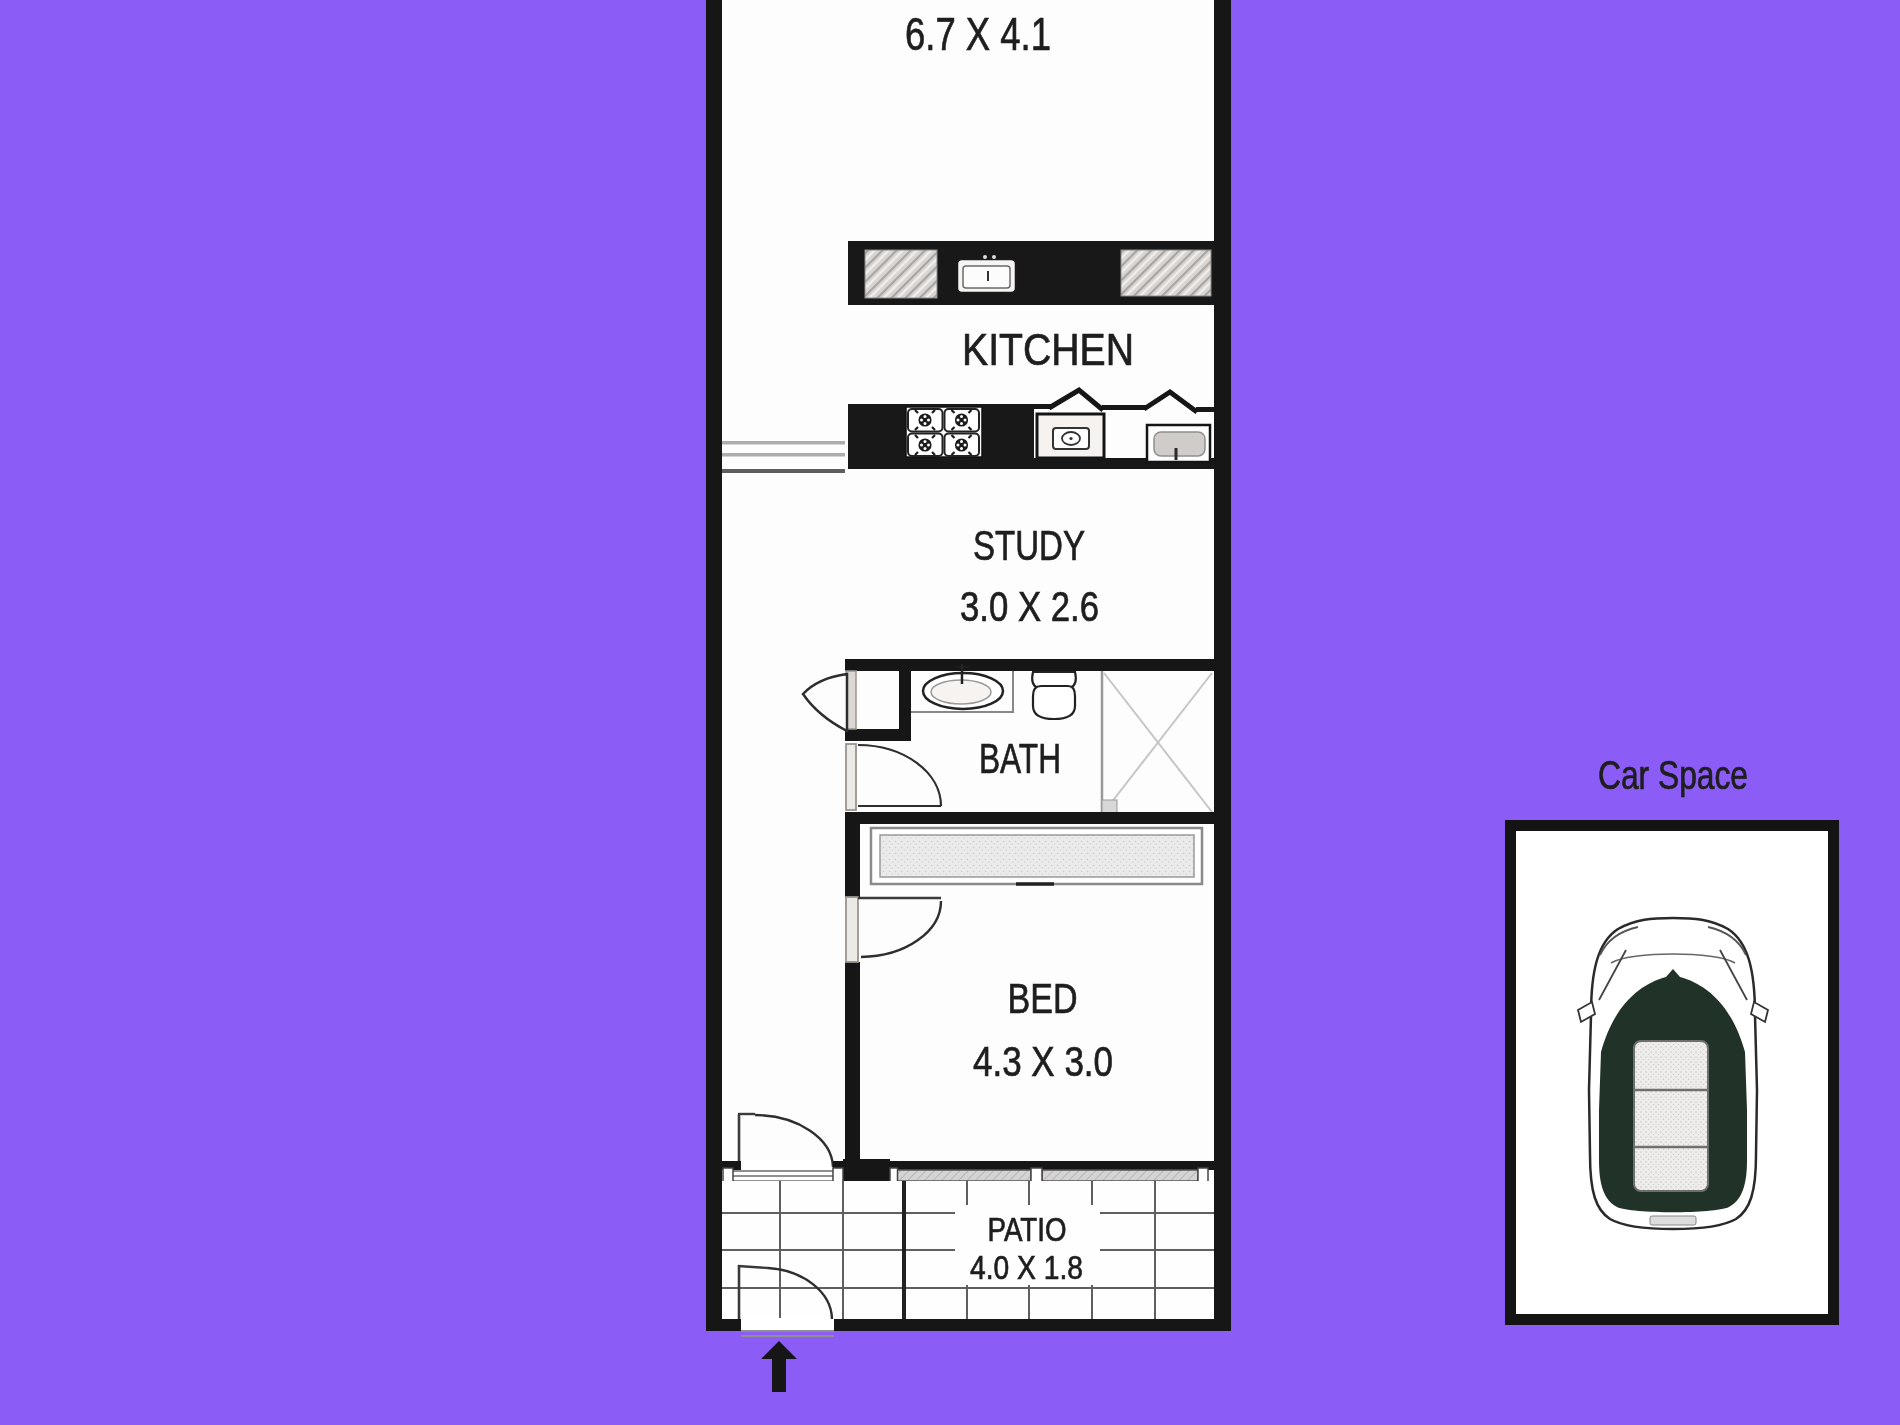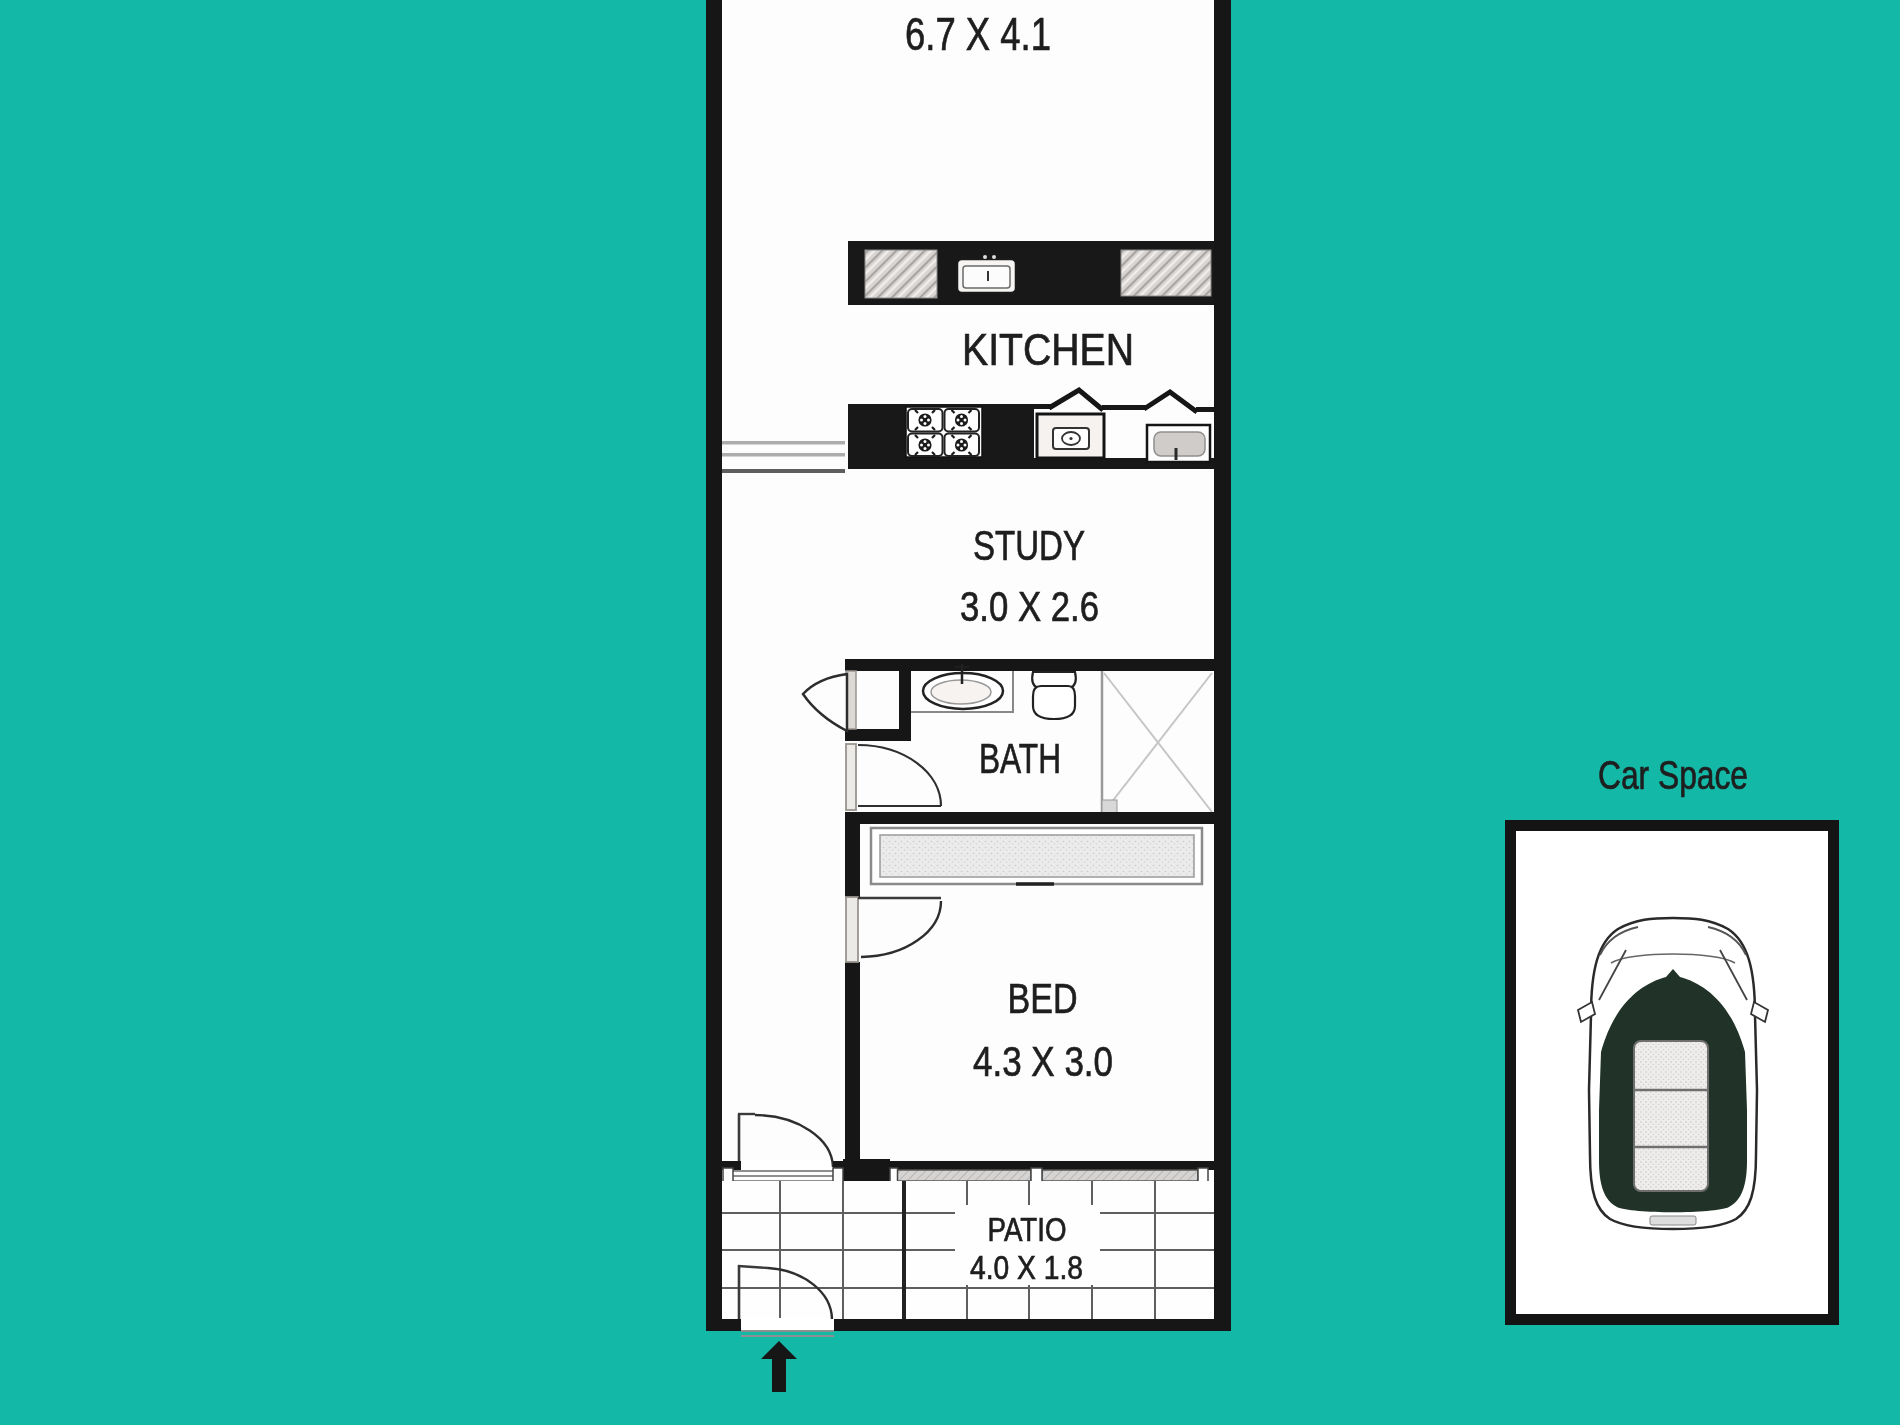--- a/index.html
+++ b/index.html
@@ -1,16 +1,16 @@
 <!DOCTYPE html>
 <html><head>
 <meta charset="utf-8">
 <style>
   html,body{margin:0;padding:0;background:#ffffff;}
-  .page{width:1900px;height:1425px;position:relative;background:#14b8a6;overflow:hidden;}
+  .page{width:1900px;height:1425px;position:relative;background:#8b5cf6;overflow:hidden;}
   text{font-family:"Liberation Sans",sans-serif;fill:#1e1e1e;stroke:#1e1e1e;stroke-width:0.7;}
 </style>
 </head>
 <body>
 <div class="page">
 <svg width="1900" height="1425" viewBox="0 0 1900 1425" xmlns="http://www.w3.org/2000/svg">
 <defs>
   <pattern id="hatch" width="10" height="10" patternUnits="userSpaceOnUse" patternTransform="rotate(-45)">
     <rect width="10" height="10" fill="#d8d4d2"></rect>
     <line x1="0" y1="1" x2="10" y2="1" stroke="#a8a4a2" stroke-width="2.2"></line>

